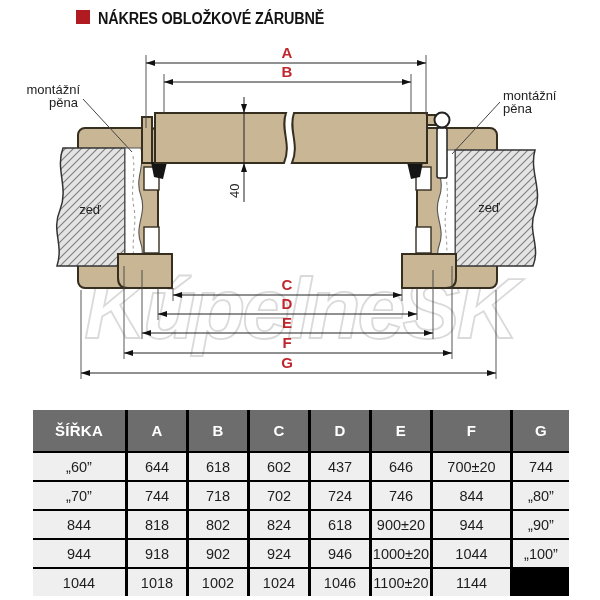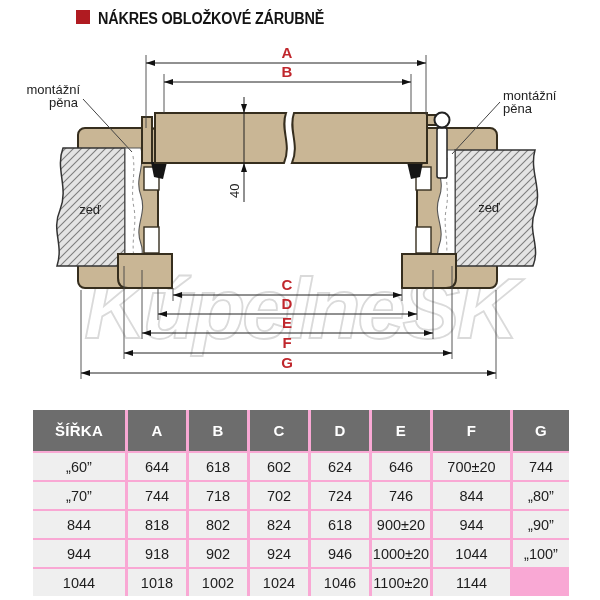--- a/index.html
+++ b/index.html
@@ -21,21 +21,21 @@
   .extline { stroke:#444444; stroke-width:0.9; fill:none; }
   .arrow { fill:#111111; stroke:none; }
   .tan { fill:#c9b695; stroke:#362e1e; stroke-width:2; }
   .whitecut { fill:#ffffff; stroke:#362e1e; stroke-width:1.4; }
   .foam { fill:#ffffff; stroke:#555555; stroke-width:1.1; }
   .wm { fill:none; stroke:#dadada; stroke-width:1.8; font-size:86px;
         font-style:italic; font-weight:bold; letter-spacing:-3px; text-anchor:middle; }
   .size-table {
     position:absolute; left:33px; top:410px; display:grid;
     grid-template-columns:92px 58px 58px 58px 58px 58px 77px 56px;
-    column-gap:3px; row-gap:2px; background:#f9a8d4;
+    column-gap:3px; row-gap:2px; background:#000000;
   }
   .th {
     background:#6d6d6d; color:#ffffff; font-weight:bold; font-size:15px; height:41px;
     display:flex; align-items:center; justify-content:center; letter-spacing:0.3px;
   }
   .td {
     background:#efefef; color:#1d1d1d; font-size:14.5px; height:27px;
     display:flex; align-items:center; justify-content:center;
   }
 </style>
@@ -167,21 +167,21 @@
     <div class="th">B</div>
     <div class="th">C</div>
     <div class="th">D</div>
     <div class="th">E</div>
     <div class="th">F</div>
     <div class="th">G</div>
     <div class="td">„60”</div>
     <div class="td">644</div>
     <div class="td">618</div>
     <div class="td">602</div>
-    <div class="td">624</div>
+    <div class="td">437</div>
     <div class="td">646</div>
     <div class="td">700±20</div>
     <div class="td">744</div>
     <div class="td">„70”</div>
     <div class="td">744</div>
     <div class="td">718</div>
     <div class="td">702</div>
     <div class="td">724</div>
     <div class="td">746</div>
     <div class="td">844</div>

